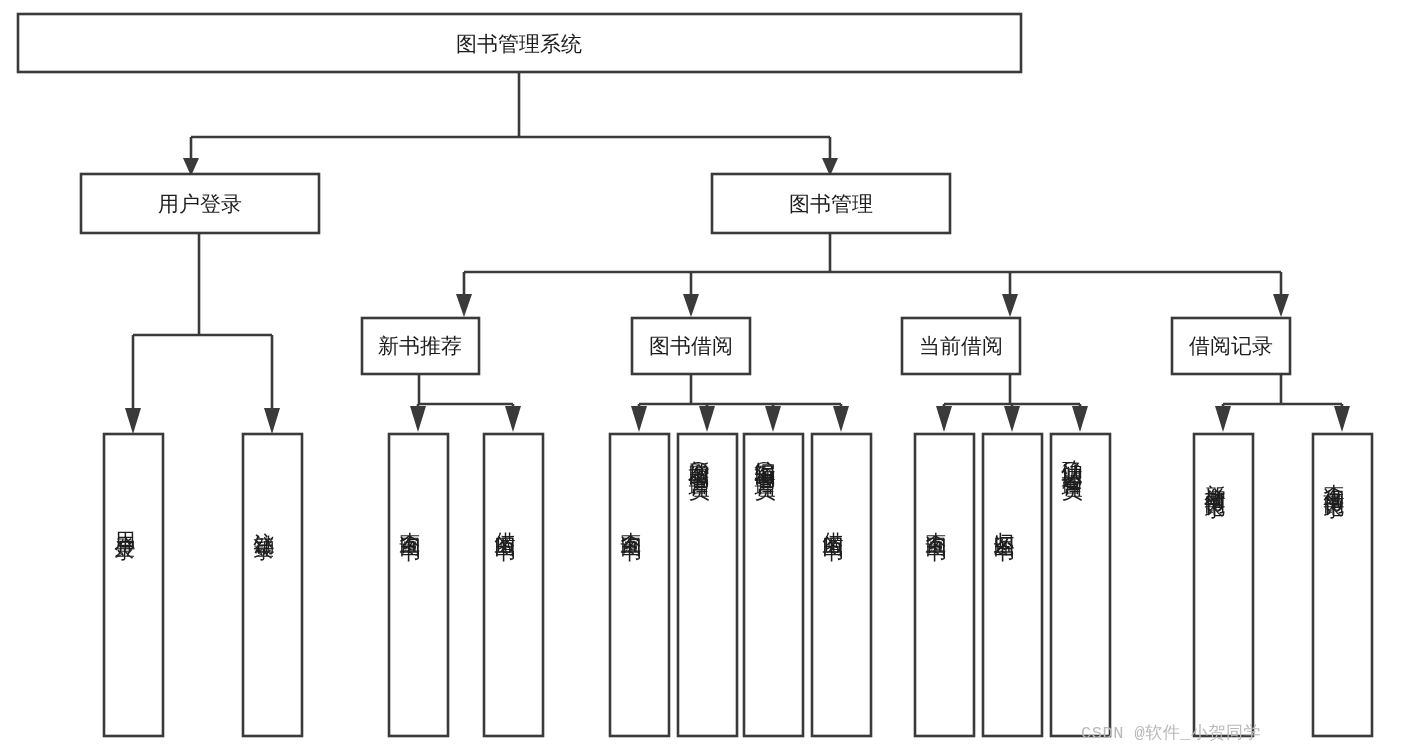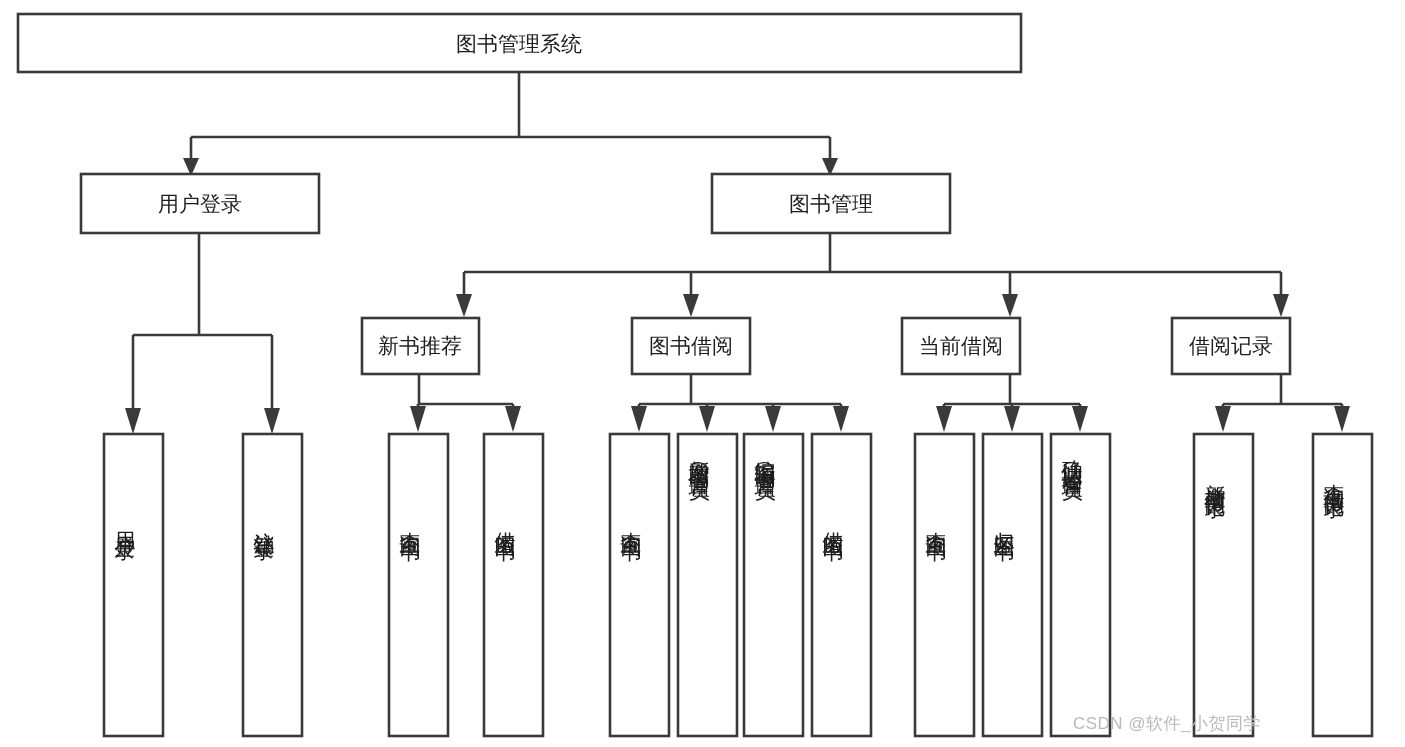--- a/index.html
+++ b/index.html
@@ -59,22 +59,22 @@
     color: #1d1d1d;
     letter-spacing: 3px;
     line-height: 1;
     white-space: nowrap;
     text-align: left;
     pointer-events: none;
   }
   #watermark {
     position: absolute;
     right: 12px;
-    bottom: 12px;
-    font-family: Liberation Sans, sans-serif;
+    bottom: 3px;
+    font-family: Liberation Mono, monospace;
     font-size: 17px;
     color: #b9b9b9;
     white-space: nowrap;
     letter-spacing: 0.5px;
     margin-top: 13px;
   }
 </style>
 </head>
 <body>
 

